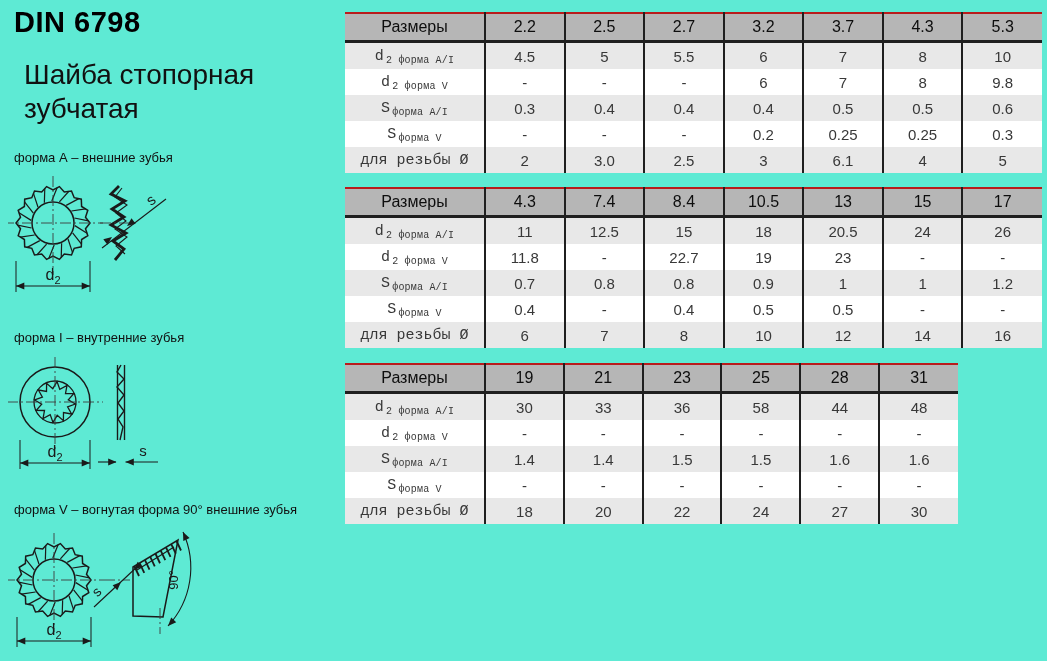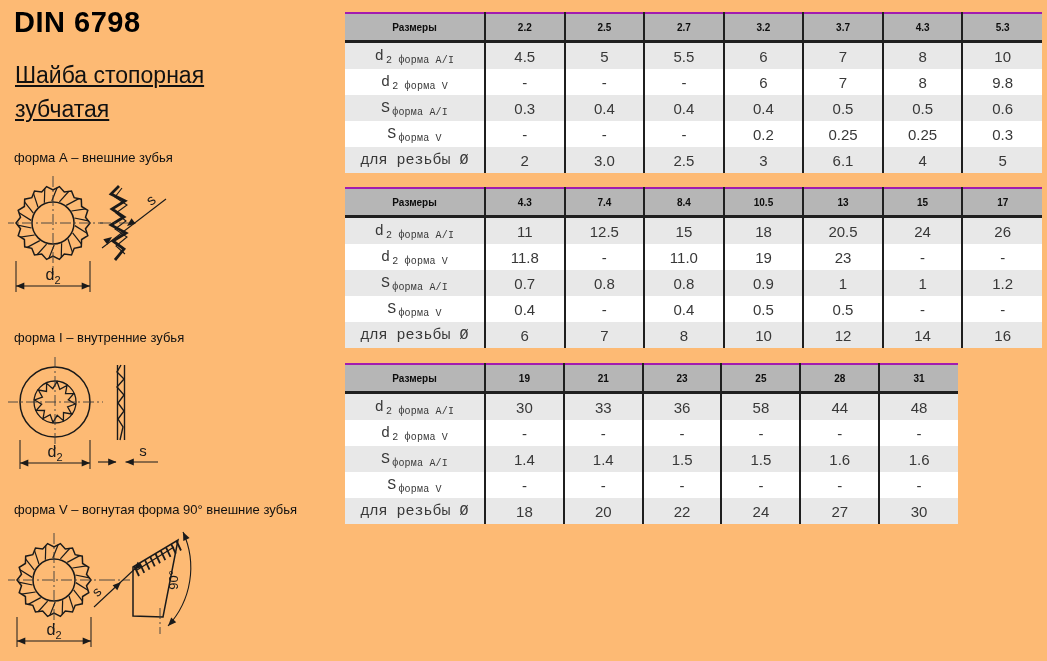--- a/index.html
+++ b/index.html
@@ -1,32 +1,32 @@
 <!DOCTYPE html>
 <html><head>
 <meta charset="utf-8">
 <style>
   html,body{margin:0;padding:0;background:#fff;}
   #page{
-    position:relative;width:1047px;height:661px;background:#fdba74;overflow:hidden;
+    position:relative;width:1047px;height:661px;background:#5eead4;overflow:hidden;
     font-family:"Liberation Sans", sans-serif;color:#1a1a1a;
   }
   .title{position:absolute;left:14px;top:6px;font-size:29px;font-weight:bold;letter-spacing:.5px;color:#000;}
-  .subtitle{position:absolute;left:15px;top:58px;width:260px;font-size:23px;line-height:34px;color:#111;text-decoration:underline;}
+  .subtitle{position:absolute;left:24px;top:58px;width:260px;font-size:28px;line-height:34px;color:#111;}
   .caption{position:absolute;left:14px;font-size:13px;color:#111;}
   .cap-a{top:150px;}
   .cap-i{top:330px;}
   .cap-v{top:502px;}
   .drawing{position:absolute;}
   .tbl{position:absolute;border-collapse:collapse;table-layout:fixed;}
   .tbl th,.tbl td{height:26px;padding:0;text-align:center;vertical-align:middle;
     font-size:15px;color:#383838;white-space:nowrap;overflow:hidden;}
   .tbl th:not(:last-child),.tbl td:not(:last-child){border-right:2px solid #1f1f1f;}
-  .tbl thead th{background:#b6b6b6;color:#0d0d0d;font-weight:bold;font-size:10px;
-    border-top:2px solid #a21caf;border-bottom:3px solid #1f1f1f;}
+  .tbl thead th{background:#b6b6b6;color:#0d0d0d;font-weight:normal;font-size:16px;
+    border-top:2px solid #b91c1c;border-bottom:3px solid #1f1f1f;}
   .tbl tbody tr:nth-child(odd){background:#e8e8e8;}
   .tbl tbody tr:nth-child(even){background:#ffffff;}
   .rowlab{font-size:16px;color:#2e2e2e;font-family:Liberation Mono, monospace;}
   .rowlab .sub{font-size:10px;position:relative;top:3px;letter-spacing:.2px;}
   .t1{left:345px;top:12px;width:697px;}
   .t2{left:345px;top:187px;width:697px;}
   .t3{left:345px;top:363px;width:613px;}
   svg text{fill:#1a1a1a;}
 </style>
 </head>
@@ -261,21 +261,21 @@
             <td>15</td>
             <td>18</td>
             <td>20.5</td>
             <td>24</td>
             <td>26</td>
           </tr>
           <tr>
             <td class="rowlab"><span>d</span><span class="sub"> 2 форма V</span></td>
             <td>11.8</td>
             <td>-</td>
-            <td>11.0</td>
+            <td>22.7</td>
             <td>19</td>
             <td>23</td>
             <td>-</td>
             <td>-</td>
           </tr>
           <tr>
             <td class="rowlab"><span>S</span><span class="sub"> форма А/I</span></td>
             <td>0.7</td>
             <td>0.8</td>
             <td>0.8</td>

